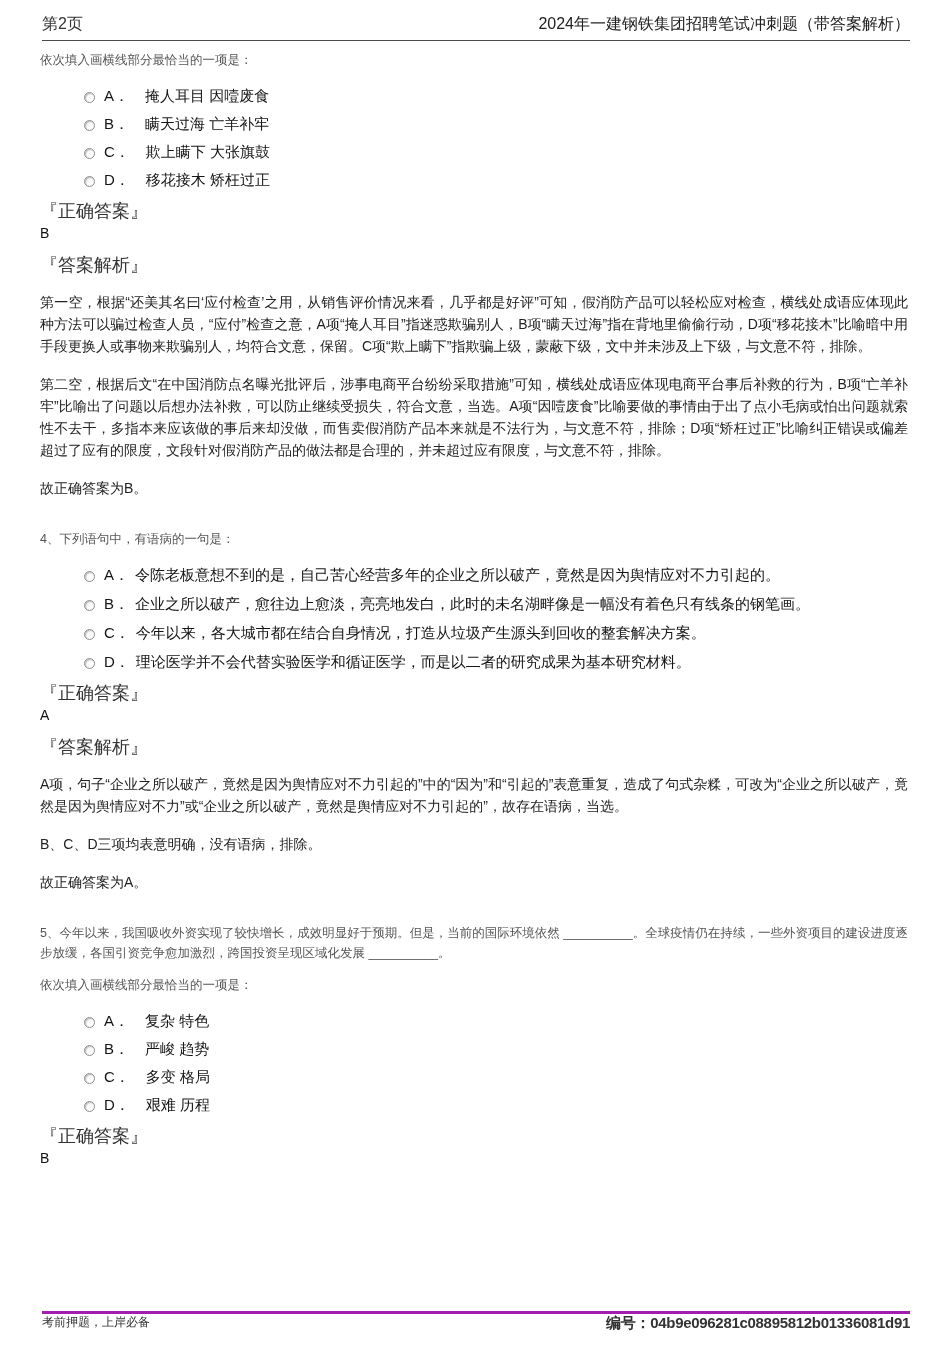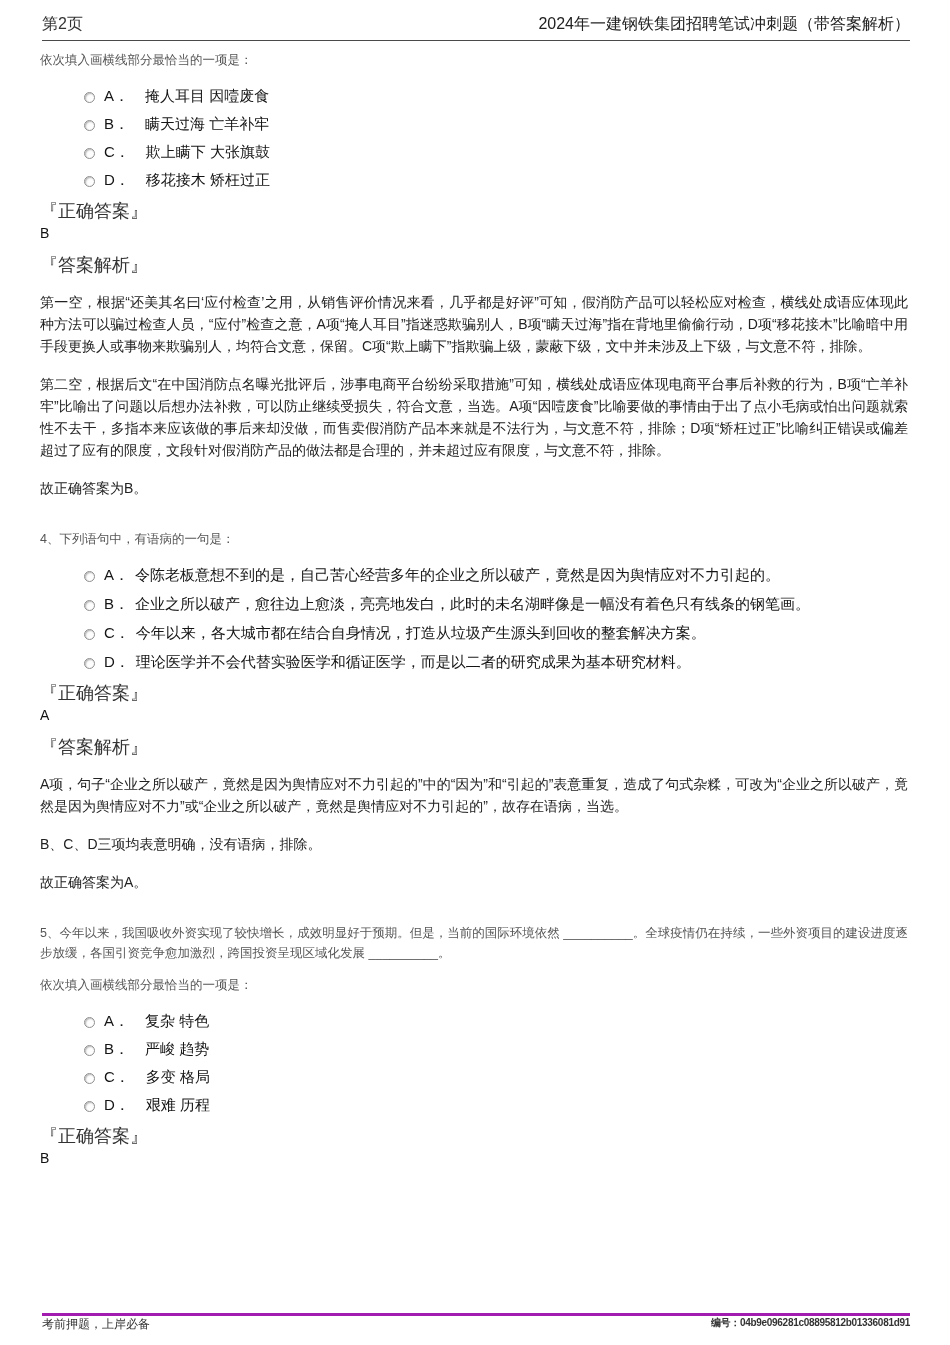--- a/index.html
+++ b/index.html
@@ -31,21 +31,21 @@
   .footer {
     position: absolute;
     bottom: 12px; left: 42px; right: 40px;
     display: flex;
     justify-content: space-between;
     align-items: flex-start;
     font-size: 12px;
     color: #333;
     border-top: 3px solid #a21caf;
   }
-  .footer .serial { font-weight: bold; font-size: 10px; letter-spacing: -0.3px; }
+  .footer .serial { font-weight: bold; font-size: 15px; letter-spacing: -0.3px; }
   
   .main {
     position: absolute;
     top: 50px; left: 40px; right: 42px;
   }
   .stem {
     font-size: 12.5px;
     color: #555;
     line-height: 20px;
     margin: 0;

